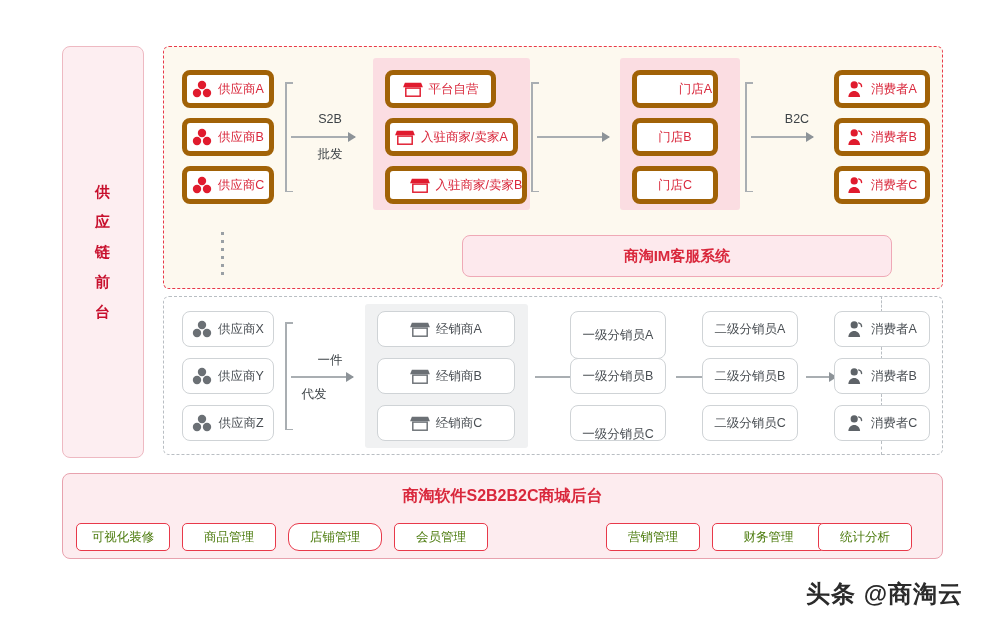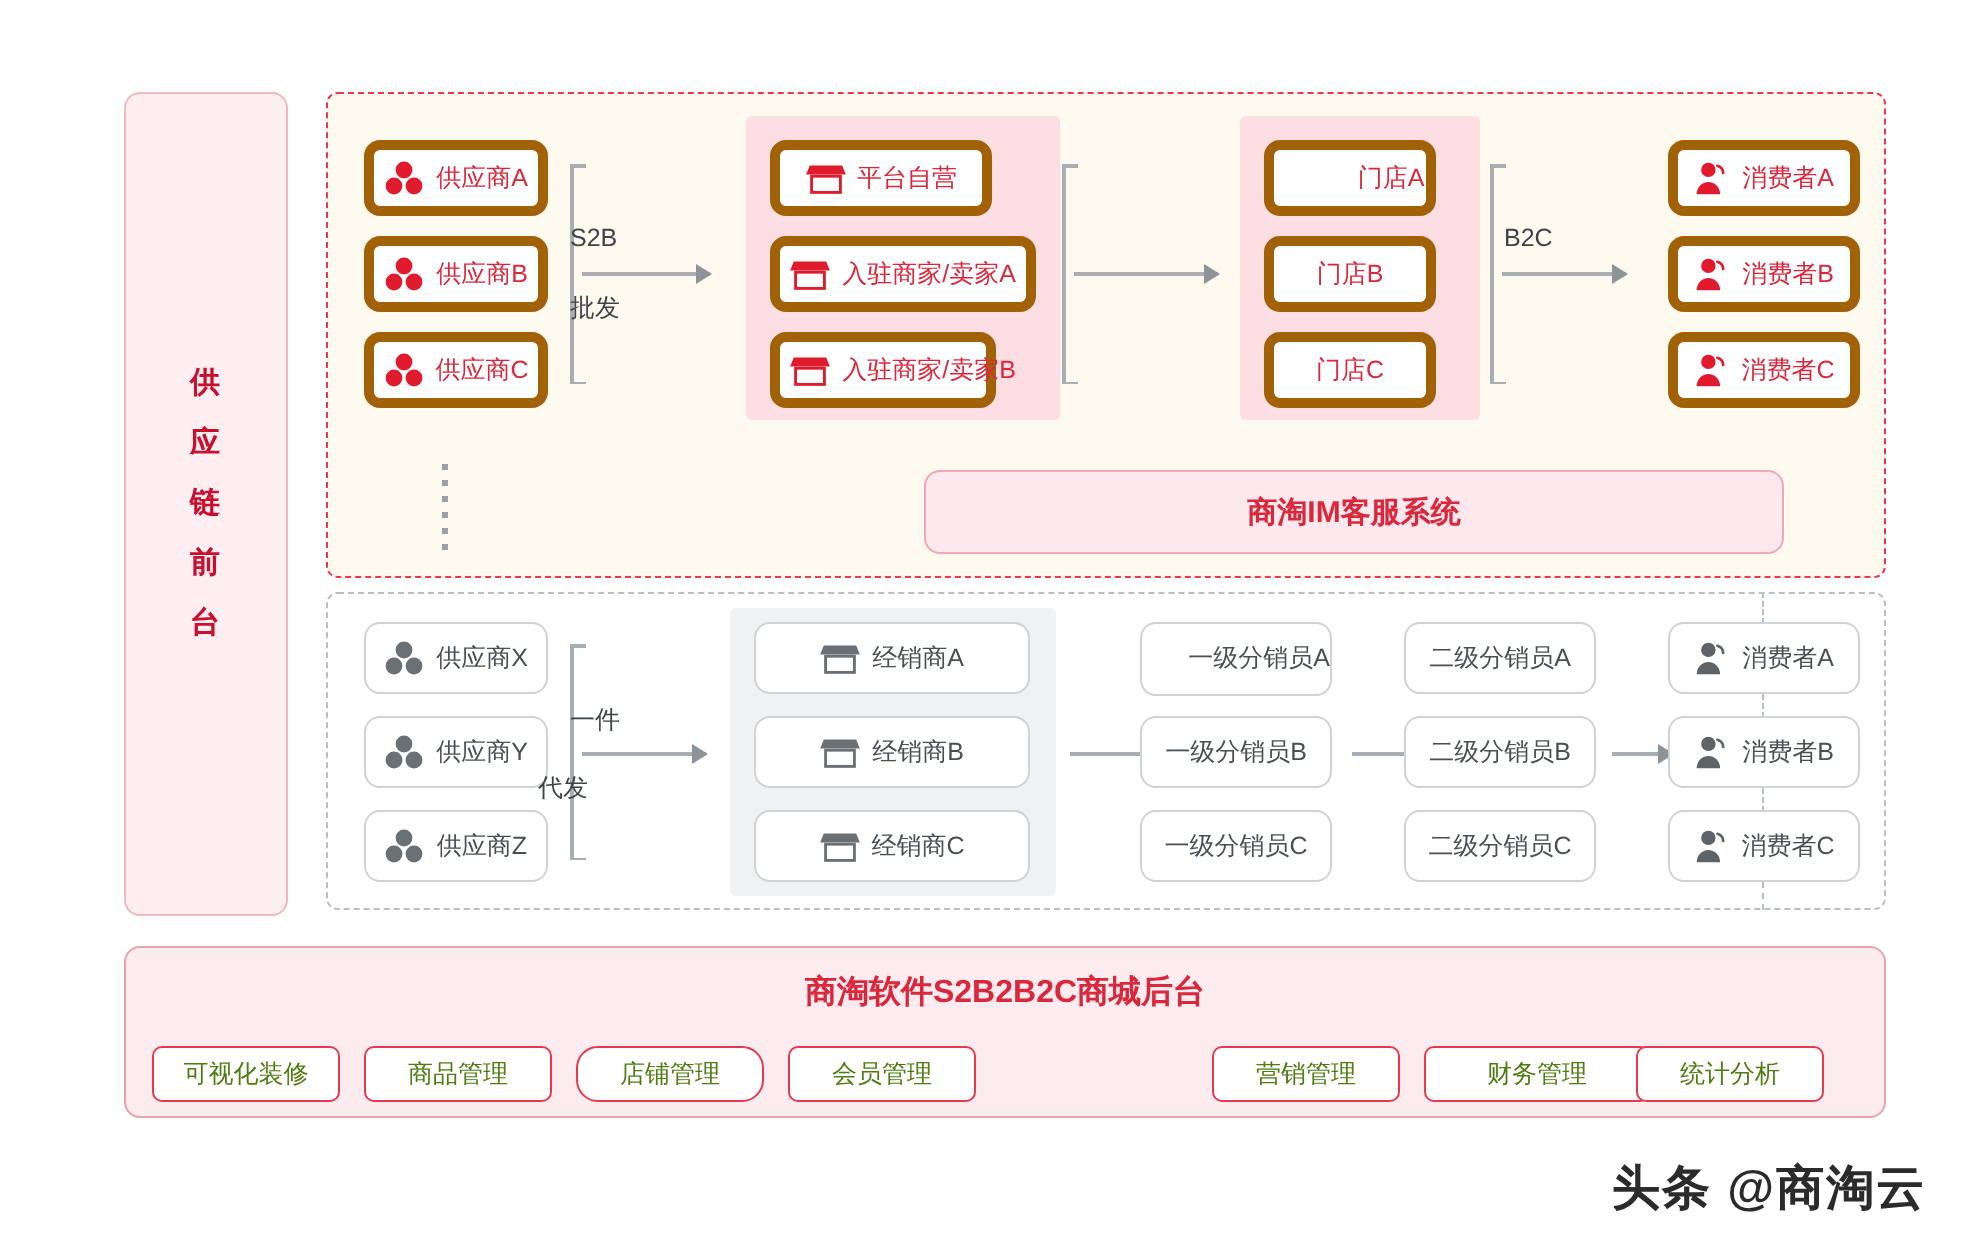--- a/index.html
+++ b/index.html
@@ -86,20 +86,22 @@
   .bracket .cap.b{bottom:0;}
 
   .arrow{position:absolute;height:1.5px;background:#a9aeb2;}
   .arrow:after{
     content:"";position:absolute;right:-1px;top:-4px;
     border-left:8px solid #8d9398;
     border-top:5px solid transparent;border-bottom:5px solid transparent;
   }
   .conn-label{
     position:absolute;font-size:12.5px;color:#3d4347;white-space:nowrap;
+    text-align:center;
+    padding-left:17px;
   }
 
   .dots{position:absolute;display:flex;flex-direction:column;gap:5px;align-items:center;}
   .dots i{display:block;width:3px;height:3px;background:#9aa0a5;}
 
   
   .vdash{position:absolute;width:0;border-left:1.5px dashed #b9bec3;}
 
   
   .watermark{
@@ -179,21 +181,21 @@
   </div>
   <div class="node red" style="left:385px;top:118px;width:133px;height:38px;">
     <span class="ico">
       <svg width="20" height="18" viewBox="0 0 22 20">
           <path d="M2 3h18l2 5H0z" fill="#e01b2e"></path>
           <rect x="3" y="9" width="16" height="9" fill="none" stroke="#e01b2e" stroke-width="1.6"></rect>
         </svg>
     </span>
     <span class="lbl">入驻商家/卖家A</span>
   </div>
-  <div class="node red" style="left:385px;top:166px;width:113px;height:38px;padding-left:20px;">
+  <div class="node red" style="left:385px;top:166px;width:142px;height:38px;padding-left:20px;">
     <span class="ico">
       <svg width="20" height="18" viewBox="0 0 22 20">
           <path d="M2 3h18l2 5H0z" fill="#e01b2e"></path>
           <rect x="3" y="9" width="16" height="9" fill="none" stroke="#e01b2e" stroke-width="1.6"></rect>
         </svg>
     </span>
     <span class="lbl">入驻商家/卖家B</span>
   </div>
 
   <div class="bracket" style="left:531px;top:82px;width:8px;height:110px;">
@@ -332,27 +334,27 @@
       <svg width="20" height="18" viewBox="0 0 22 20">
           <path d="M2 3h18l2 5H0z" fill="#6b7075"></path>
           <rect x="3" y="9" width="16" height="9" fill="none" stroke="#6b7075" stroke-width="1.6"></rect>
         </svg>
     </span>
     <span class="lbl">经销商C</span>
   </div>
 
   <div class="arrow" style="left:535px;top:376px;width:44px;"></div>
 
-  <div class="node gray" style="left:570px;top:311px;width:96px;height:37px;justify-content:flex-end;">
+  <div class="node gray" style="left:570px;top:311px;width:96px;height:48px;">
     <span class="lbl">一级分销员A</span>
   </div>
   <div class="node gray" style="left:570px;top:358px;width:96px;height:36px;">
     <span class="lbl">一级分销员B</span>
   </div>
-  <div class="node gray" style="left:570px;top:405px;width:96px;height:36px;">
+  <div class="node gray" style="left:570px;top:405px;width:96px;height:36px;align-items:flex-end;">
     <span class="lbl">一级分销员C</span>
   </div>
 
   <div class="arrow" style="left:676px;top:376px;width:44px;"></div>
 
   <div class="node gray" style="left:702px;top:311px;width:96px;height:36px;">
     <span class="lbl">二级分销员A</span>
   </div>
   <div class="node gray" style="left:702px;top:358px;width:96px;height:36px;">
     <span class="lbl">二级分销员B</span>

